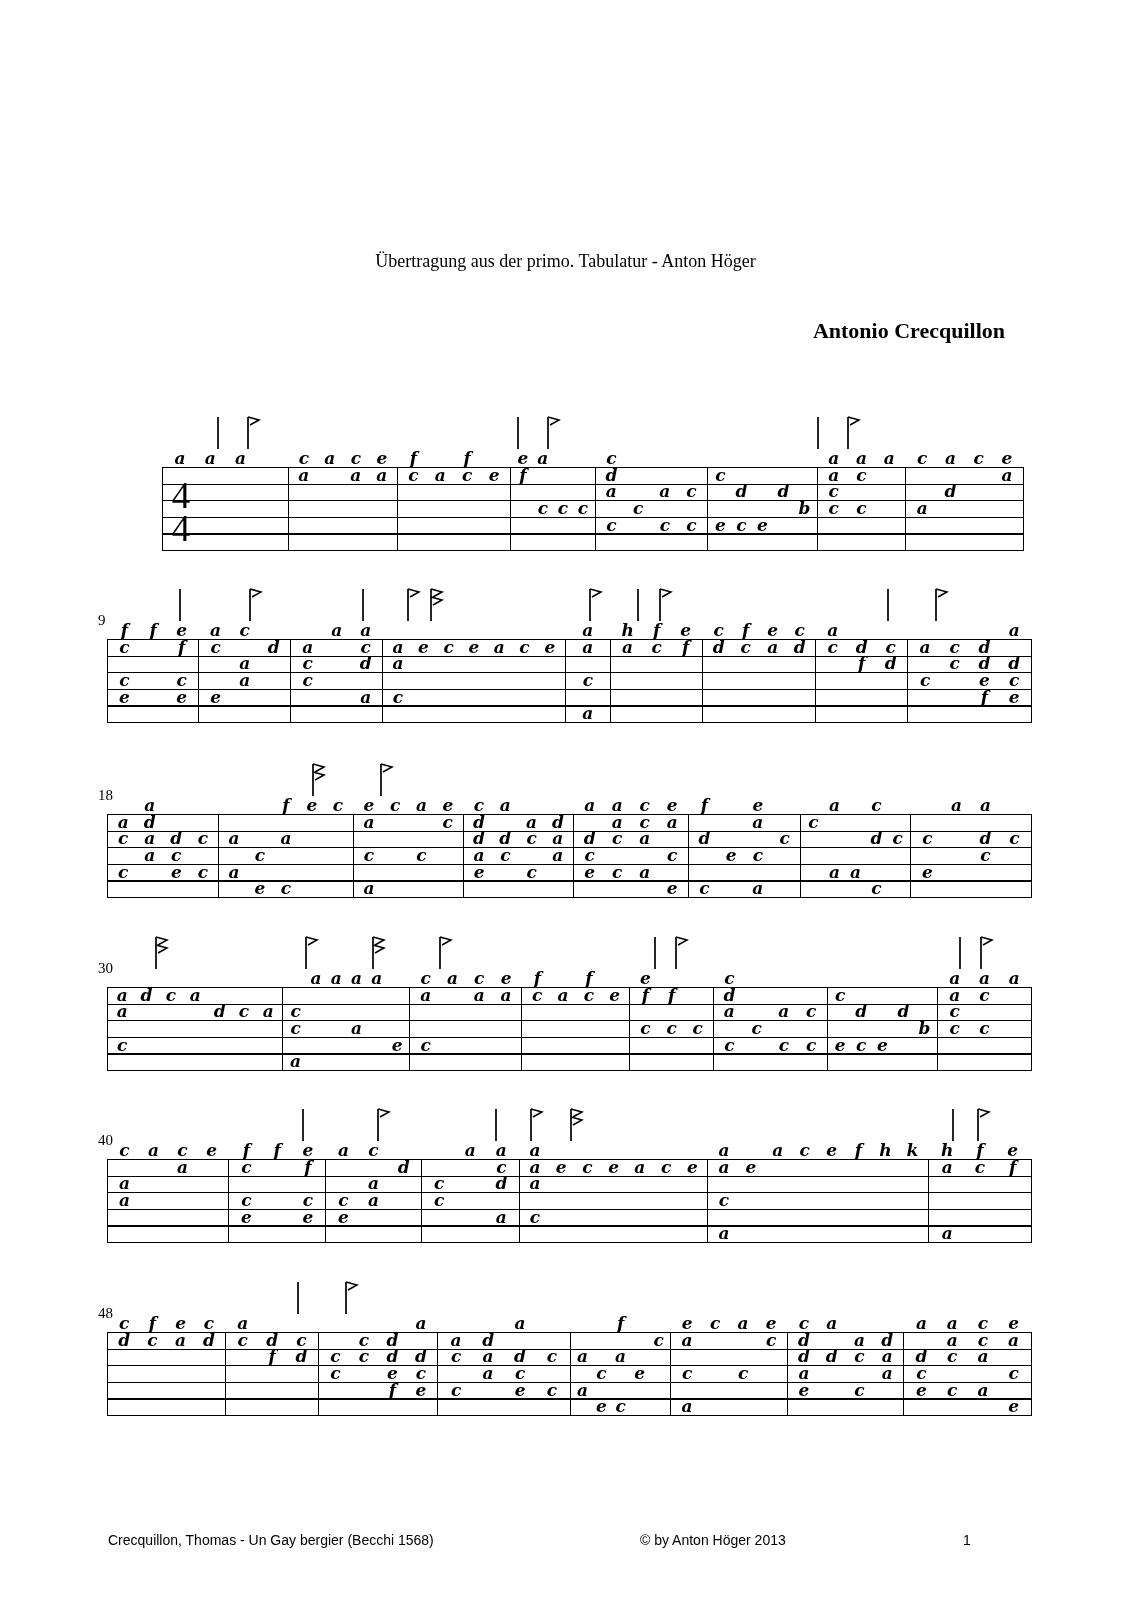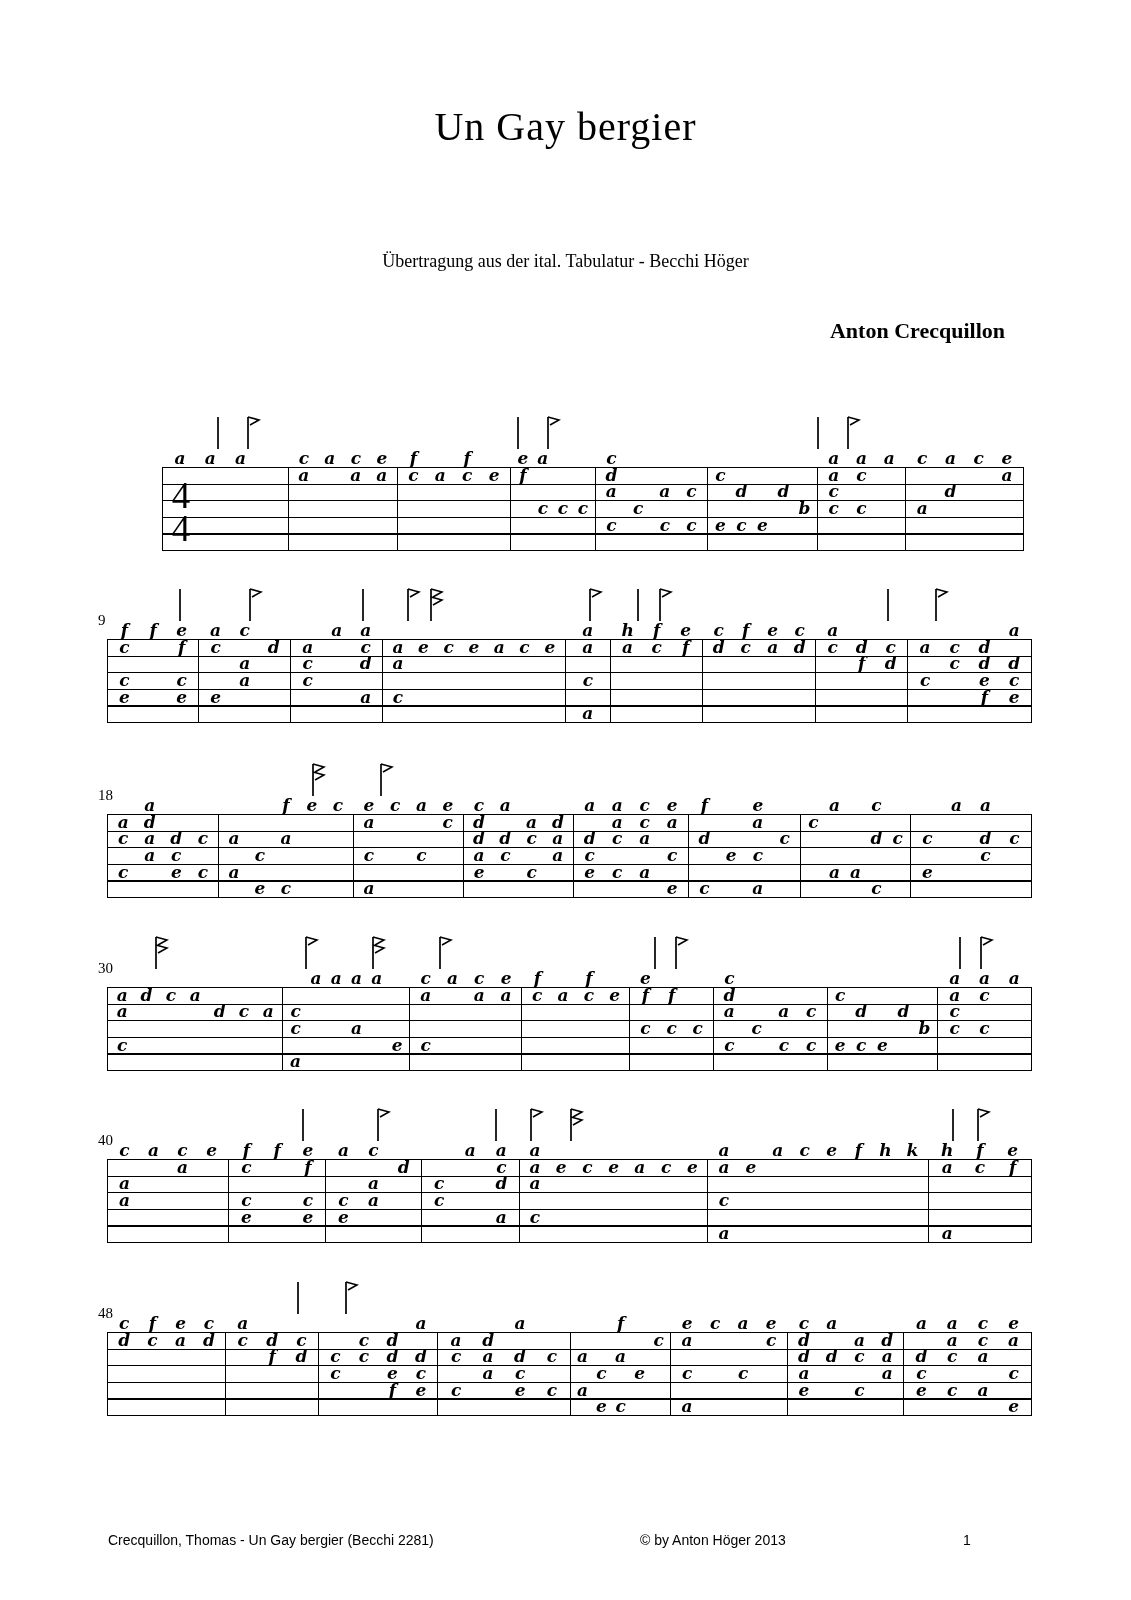--- a/index.html
+++ b/index.html
@@ -27,23 +27,22 @@
   .footer{position:absolute;top:1532px;left:0;width:100%;font-family:"Liberation Sans",sans-serif;
           font-size:14px;}
   .footer .fl{position:absolute;left:108px;}
   .footer .fc{position:absolute;left:640px;}
   .footer .fp{position:absolute;left:963px;}
 </style>
 </head>
 <body>
 
 <div class="page">
-  <div class="title">Un Gay bergier</div>
-  <div class="subtitle2">Übertragung aus der ital. Tabulatur - Becchi Höger</div>
-  <div class="composer">Anton Crecquillon</div>
+  <div class="subtitle2">Übertragung aus der primo. Tabulatur - Anton Höger</div>
+  <div class="composer">Antonio Crecquillon</div>
 
   <div id="score">
       <div class="system" style="left: 162px; top: 467px; width: 861px; height: 84px;">
         <div class="sign" style="left: 6.2%;"><svg width="16" height="36" viewBox="0 0 16 36">
             <line x1="3" y1="2" x2="3" y2="34" stroke="#000" stroke-width="1.7"></line>
           </svg></div>
         <div class="sign" style="left: 9.6%;"><svg width="16" height="36" viewBox="0 0 16 36">
             <line x1="3" y1="2" x2="3" y2="34" stroke="#000" stroke-width="1.7"></line>
             <path d="M3 2 L14 5 L5 10" fill="none" stroke="#000" stroke-width="1.6"></path>
           </svg></div>
@@ -2316,17 +2315,17 @@
               <span class="tcell">
                 <span class="tl">e</span>
               </span>
             </div>
           </div>
         </div>
       </div>
     </div>
 
   <div class="footer">
-    <span class="fl">Crecquillon, Thomas - Un Gay bergier (Becchi 2281)</span>
+    <span class="fl">Crecquillon, Thomas - Un Gay bergier (Becchi 1568)</span>
     <span class="fc">© by Anton Höger 2013</span>
     <span class="fp">1</span>
   </div>
 </div>
 
 </body></html>

